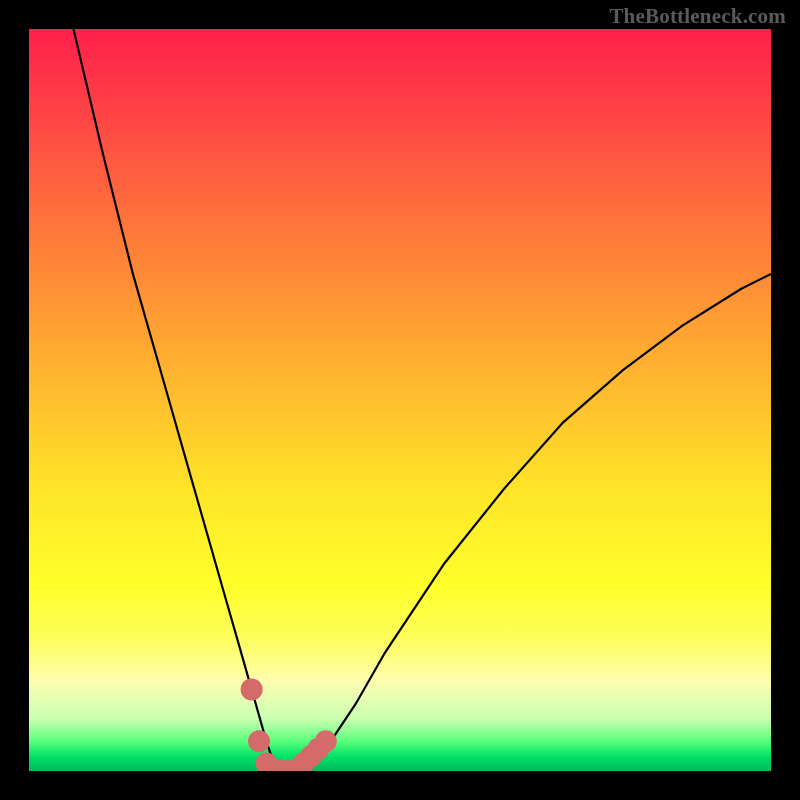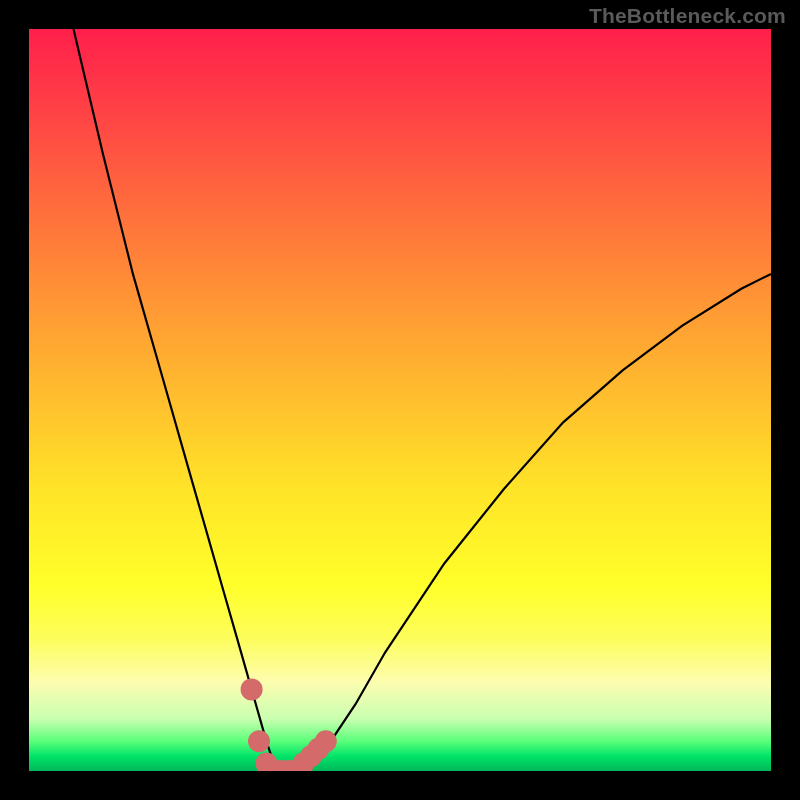--- a/index.html
+++ b/index.html
@@ -27,21 +27,21 @@
       #fdfdb0 88%,
       #c9ffb0 93%,
       #5aff7a 96%,
       #00e468 98%,
       #00b85a 100%);
   }
   .watermark {
     position: absolute;
     top: 4px;
     right: 14px;
-    font-family: Liberation Sans, sans-serif;
+    font-family: Liberation Serif, serif;
     font-size: 21px;
     font-weight: 600;
     color: #5a5a5a;
     letter-spacing: 0.2px;
     z-index: 10;
   }
   svg.curve {
     position: absolute;
     left: 0;
     top: 0;

